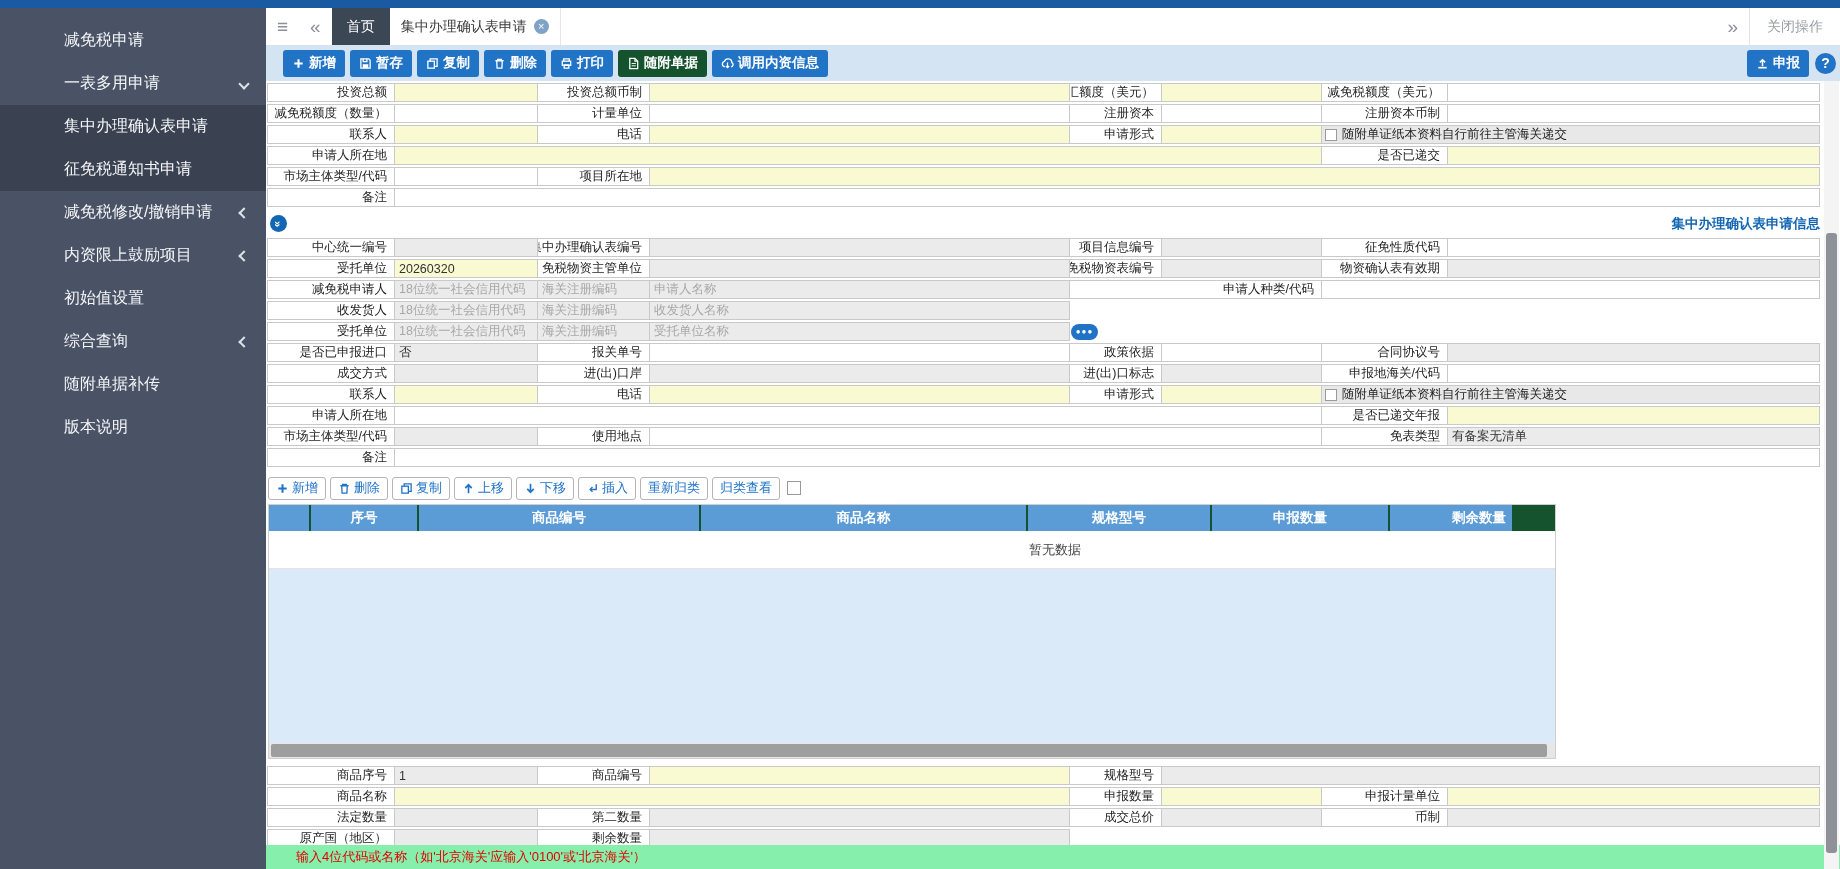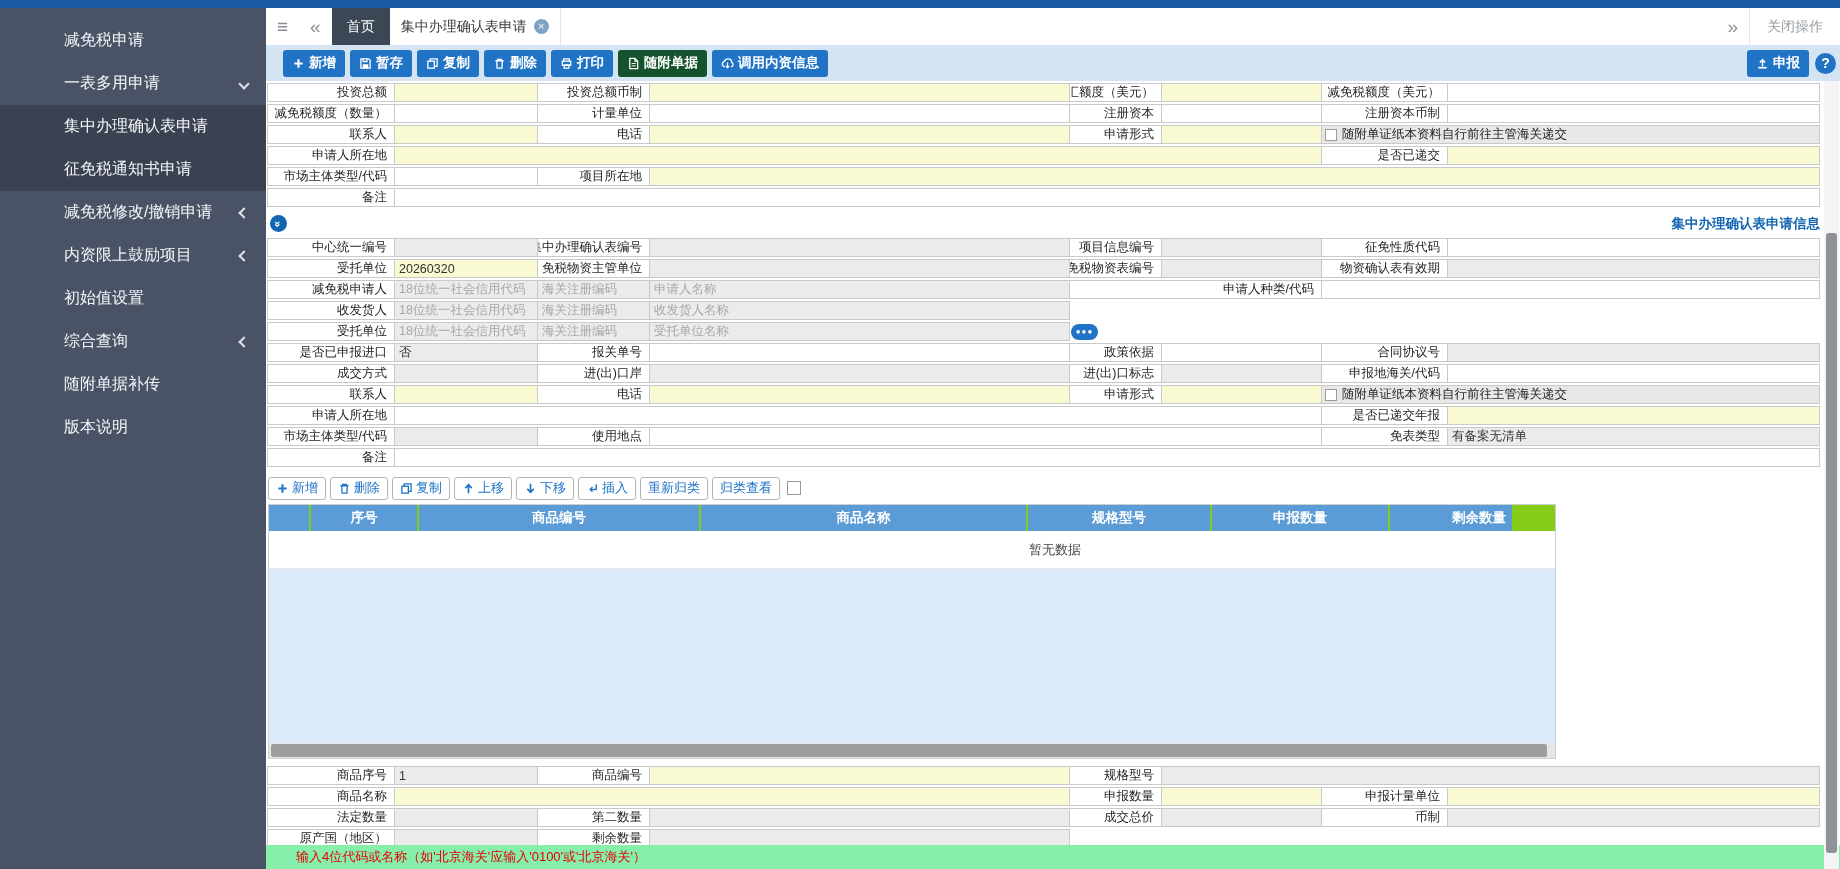--- a/index.html
+++ b/index.html
@@ -57,21 +57,21 @@
   .sec-icon span { transform: rotate(90deg); display: block; }
   .sec-title { color: #1366B2; font-weight: bold; font-size: 13.5px; }
 
   
   .grid-toolbar { margin-top: 8px; height: 26px; display: flex; align-items: center; gap: 4px; }
   .gbtn { height: 23px; display: inline-flex; align-items: center; gap: 3px; padding: 0 7px; background: #fff; color: #2173C6; font-size: 13px; border: 1px solid #B5B5B5; border-radius: 3px; cursor: pointer; }
   .gt-check { width: 14px; height: 14px; background: #fff; border: 1px solid #999; margin-left: 3px; cursor: pointer; }
 
   
   .table-wrap { margin-top: 3px; width: 1288px; border: 1px solid #CFCFCF; background: #fff; }
-  .t-head { height: 26px; display: flex; background: #84cc16; }
+  .t-head { height: 26px; display: flex; background: #14532d; }
   .t-h { background: #5C9CD6; color: #fff; font-size: 13.5px; font-weight: bold; display: flex; align-items: center; justify-content: center; margin-right: 2px; flex: none; cursor: pointer; }
   .t-h.last { justify-content: flex-end; padding-right: 6px; }
   .t-empty { height: 38px; border-bottom: 1px solid #E3E3E3; font-size: 13px; color: #444; display: flex; align-items: center; padding-left: 760px; }
   .t-body { height: 174px; background: #DBEAF9; }
   .t-hscroll { height: 15px; background: #E6E6E6; padding: 1px 2px; }
   .hthumb { height: 13px; width: 99.5%; background: #9E9E9E; border-radius: 2px; cursor: pointer; }
 
   #form-detail { margin-top: 7px; }
 
   .footerbar { position: absolute; left: 0; right: 0; bottom: 0; height: 24px; background: #86efac; display: flex; align-items: center; }

